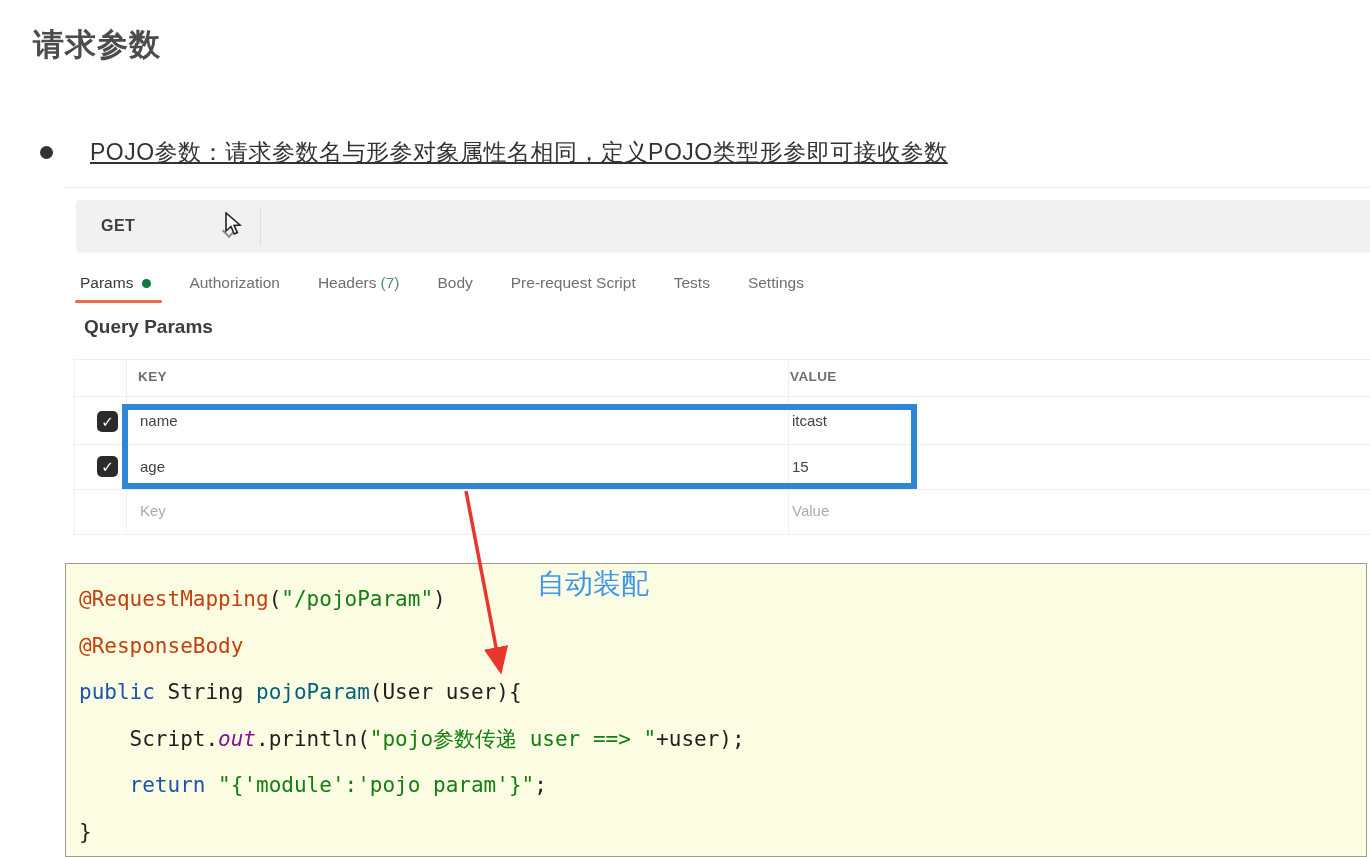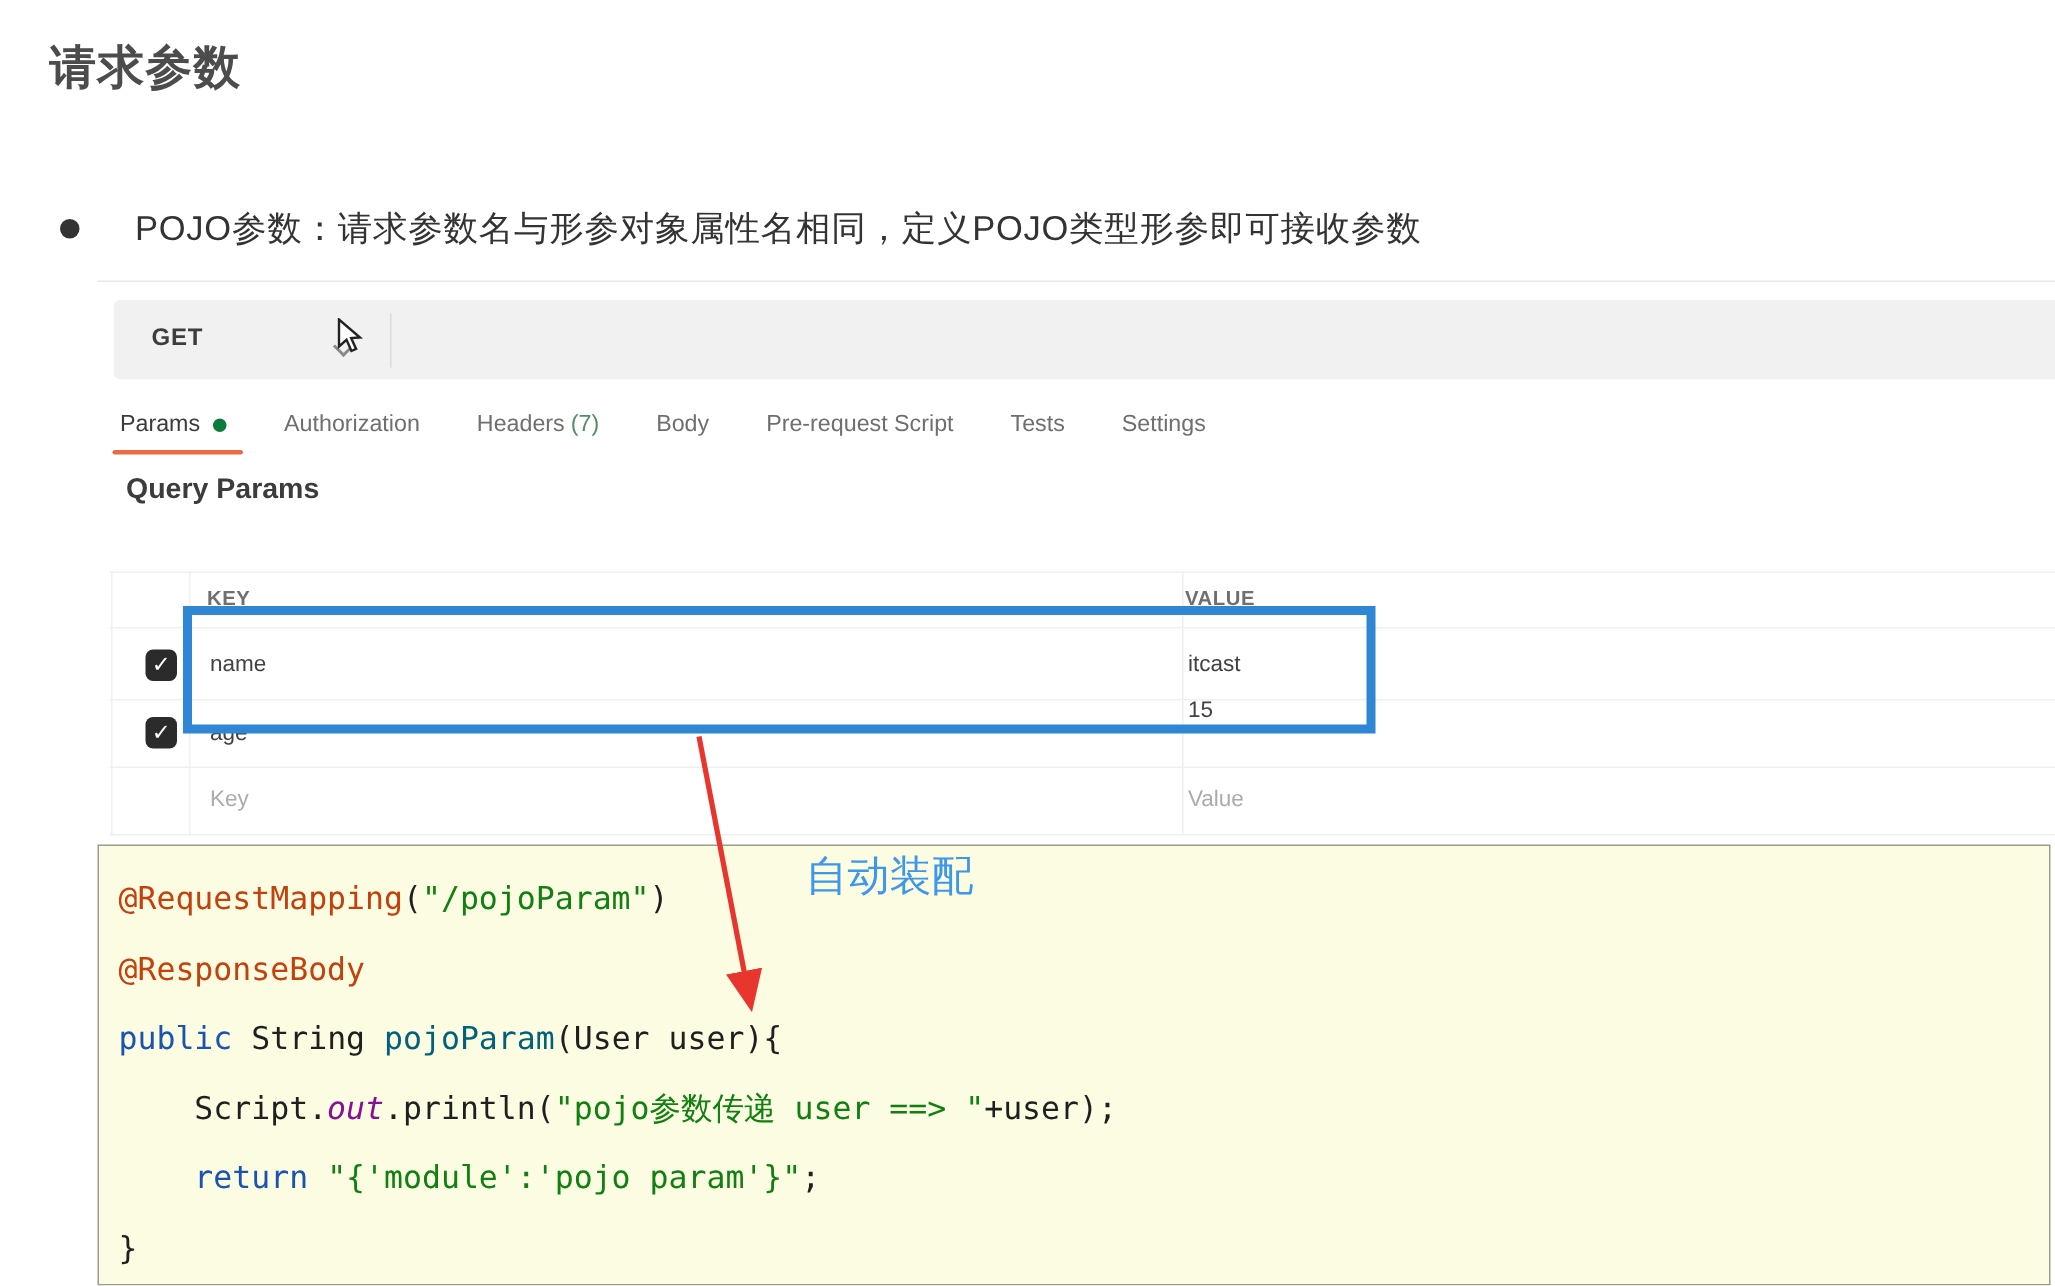--- a/index.html
+++ b/index.html
@@ -4,21 +4,21 @@
 <style>
   * { margin:0; padding:0; box-sizing:border-box; }
   html,body { width:1370px; height:857px; background:#ffffff; overflow:hidden;
               font-family:"Liberation Sans","DejaVu Sans",sans-serif; }
   .abs { position:absolute; }
   #stage { position:relative; width:1370px; height:726px; background:#fff; }
 
   
   .page-title { left:33px; top:24px; font-size:31px; font-weight:bold; color:#4c4c4c; letter-spacing:1px; }
   .bullet-dot { left:40px; top:146px; width:13px; height:13px; border-radius:50%; background:#333; }
-  .bullet-text { left:90px; top:137px; font-size:23px; color:#333; letter-spacing:.5px; }
+  .bullet-text { left:90px; top:137px; font-size:23px; color:#333; letter-spacing:.5px;text-decoration:underline; }
 
   
   .postman { left:65px; top:187px; width:1305px; height:370px; background:#fff;
              border-top:1px solid #e7e7e7; }
   .url-bar { left:11px; top:12px; width:1294px; height:53px; background:#f1f1f2; border-radius:4px 0 0 4px; }
   .method-label { left:25px; top:17px; font-size:16px; font-weight:600; color:#3d3d3d; letter-spacing:.5px; }
   .method-chevron { left:148px; top:26px; width:10px; height:10px; border-right:2px solid #8a8a8a;
                     border-bottom:2px solid #8a8a8a; transform:rotate(45deg); }
   .cursor-icon { left:146px; top:12px; }
   .url-divider { left:184px; top:9px; width:1px; height:36px; background:#dcdcdc; }
@@ -27,21 +27,21 @@
   .tabs { left:15px; top:86px; display:flex; column-gap:38px; font-size:15.5px; color:#6f6f6f; }
   .tab { display:flex; align-items:center; cursor:pointer; }
   .tab.active { color:#3b3b3b; }
   .tab-dot { width:9px; height:9px; border-radius:50%; background:#0d7a3e; margin-left:9px; }
   .tab-count { color:#4f8f6b; margin-left:4px; }
   .tab-underline { left:10px; top:112px; width:87px; height:3px; background:#ee6a45; border-radius:2px; }
 
   .section-label { left:19px; top:128px; font-size:19px; font-weight:600; color:#3c3c3c; }
 
   
-  .ptable { left:0; top:171px; width:1305px; height:175px;margin-top:22px; }
+  .ptable { left:0; top:171px; width:1305px; height:175px; }
   .hline { position:absolute; left:8px; right:0; height:1px; background:#efefef; }
   .vline { position:absolute; top:0; width:1px; height:175px; background:#f0f0f0; }
   .col-head { top:10px; font-size:13.5px; font-weight:600; color:#6f6f6f; letter-spacing:.4px; }
   .cellk { font-size:15px; color:#424242; }
   .cellv { font-size:15px; color:#424242; }
   .cell-ph { font-size:15px; color:#ababab; }
   .checkbox { width:21px; height:21px; background:#2b2b2b; border-radius:5px; color:#fff;
               font-size:15px; font-weight:bold; text-align:center; line-height:21px; cursor:pointer; }
   .hl-box { left:57px; top:216px; width:795px; height:85px; border:6px solid #2f86d5; z-index:12; }
 
@@ -126,21 +126,21 @@
 
       <div id="param-rows">
           <div>
             <div class="abs checkbox" style="left: 32px; top: 52px;">✓</div>
             <div class="abs cellk" style="left: 75px; top: 53px;">name</div>
             <div class="abs cellv" style="left: 727px; top: 53px;">itcast</div>
           </div>
           <div>
             <div class="abs checkbox" style="left: 32px; top: 97px;">✓</div>
             <div class="abs cellk" style="left: 75px; top: 99px;">age</div>
-            <div class="abs cellv" style="left: 727px; top: 84px;">15</div>
+            <div class="abs cellv" style="left: 727px; top: 99px;">15</div>
           </div>
         </div>
 
       <div class="abs cell-ph" style="left:75px;top:143px">Key</div>
       <div class="abs cell-ph" style="left:727px;top:143px">Value</div>
     </div>
 
     <div class="abs hl-box"></div>
   </div>
 

